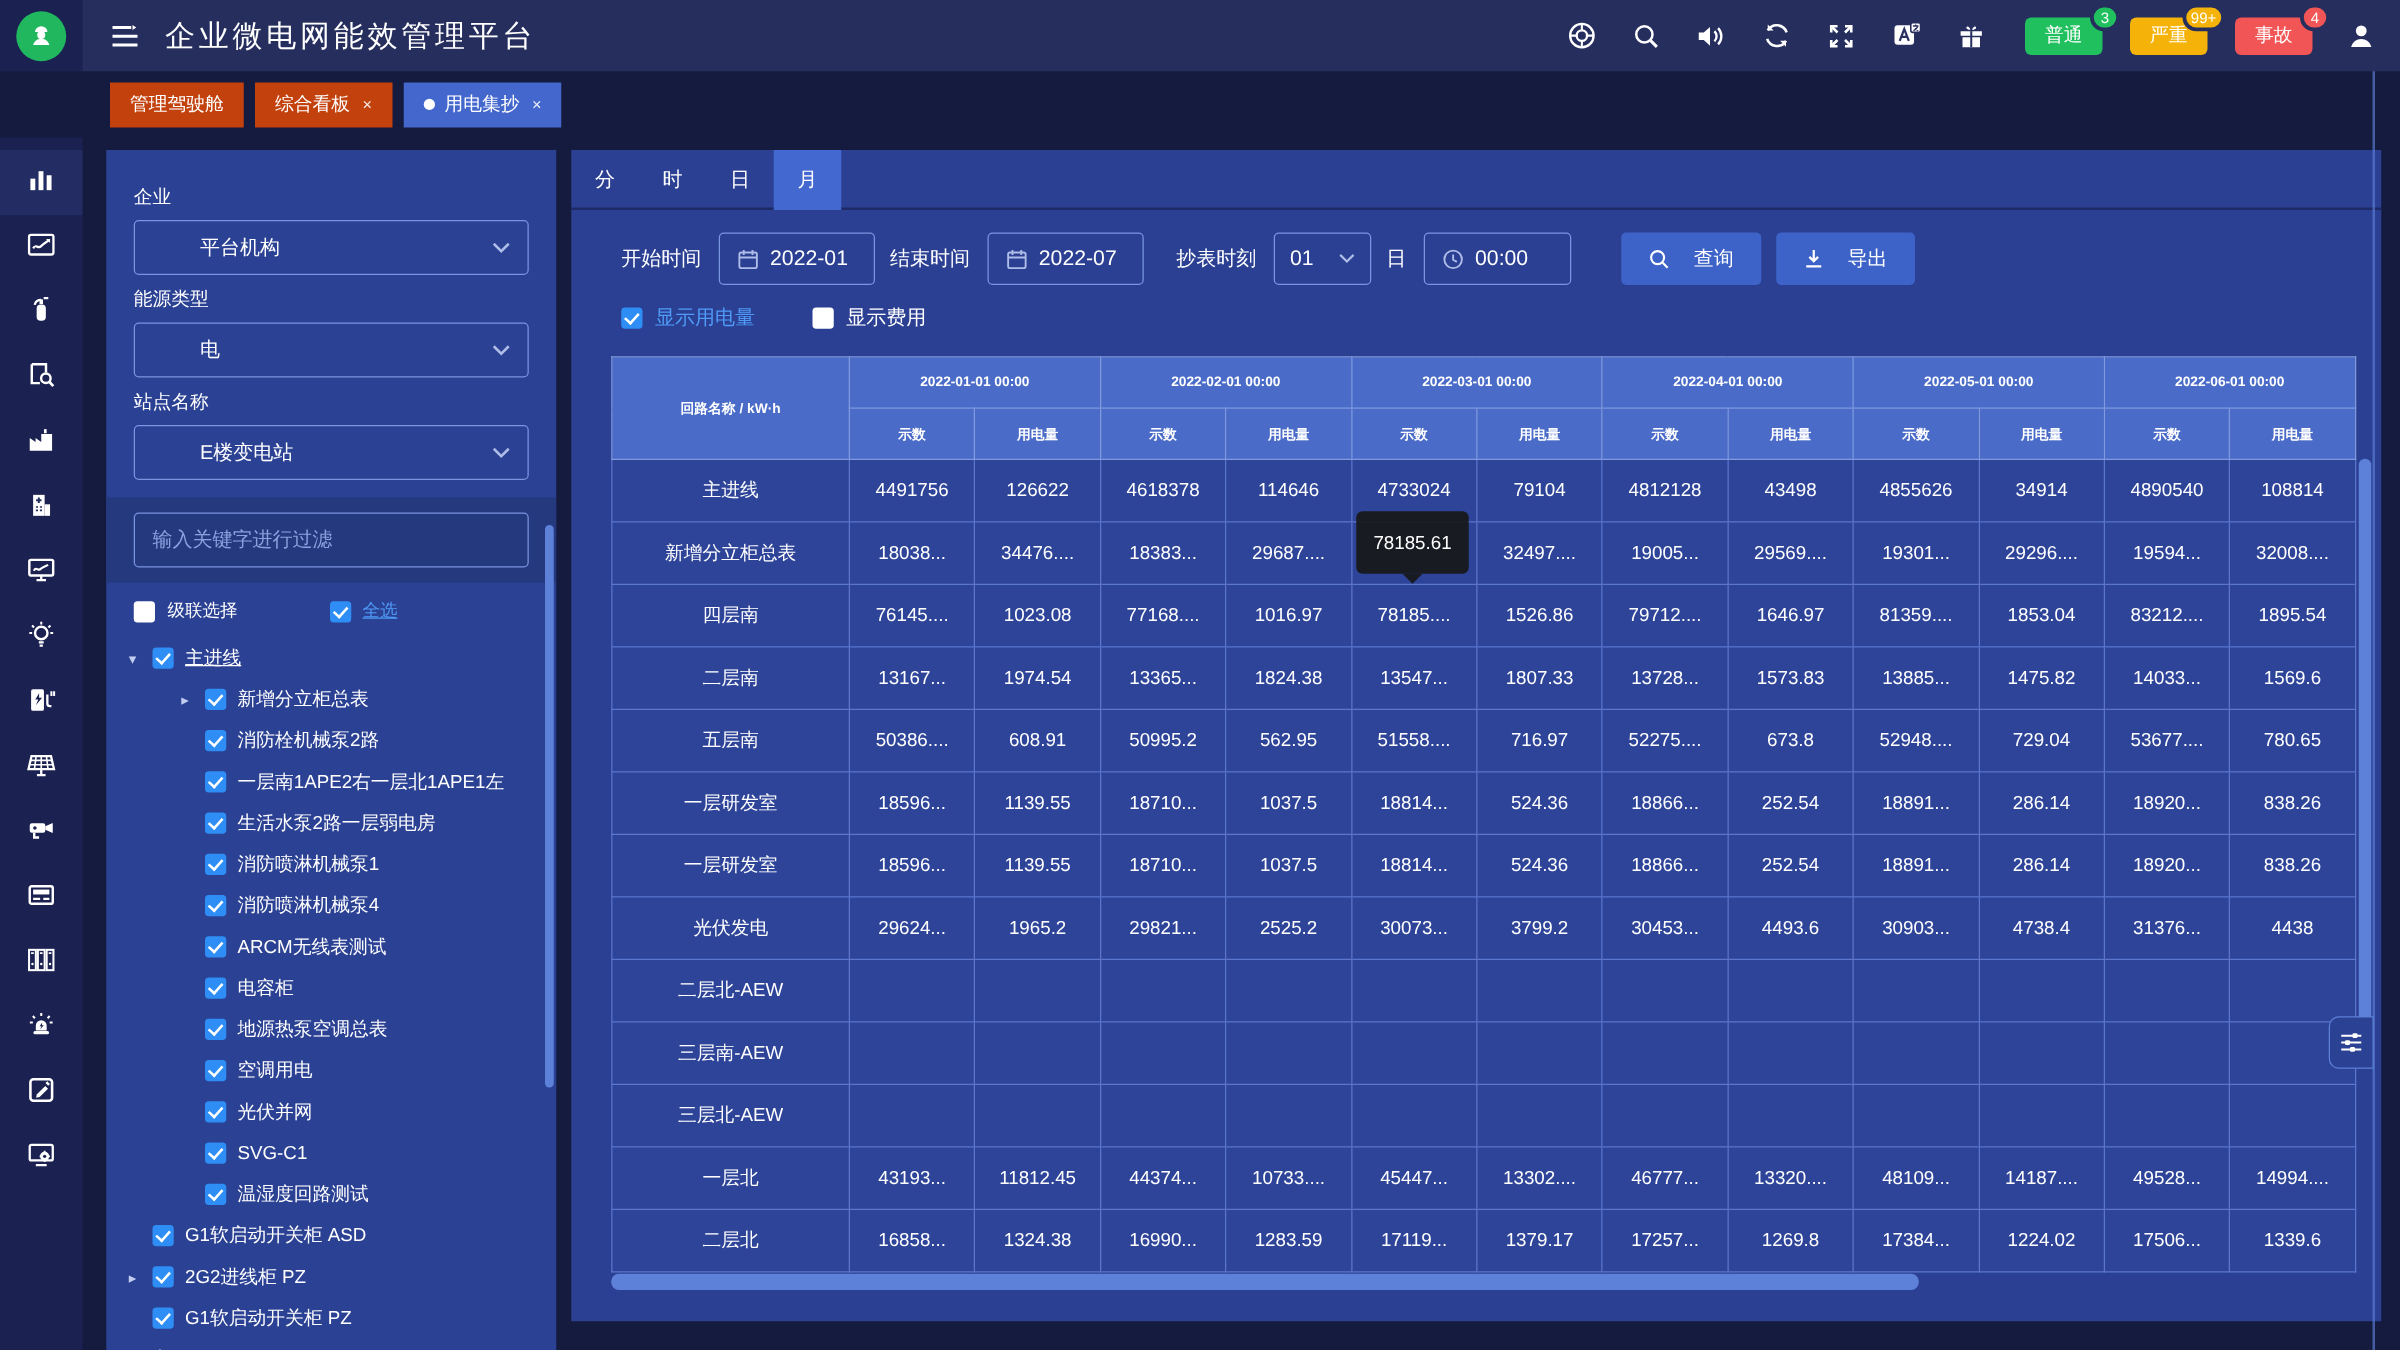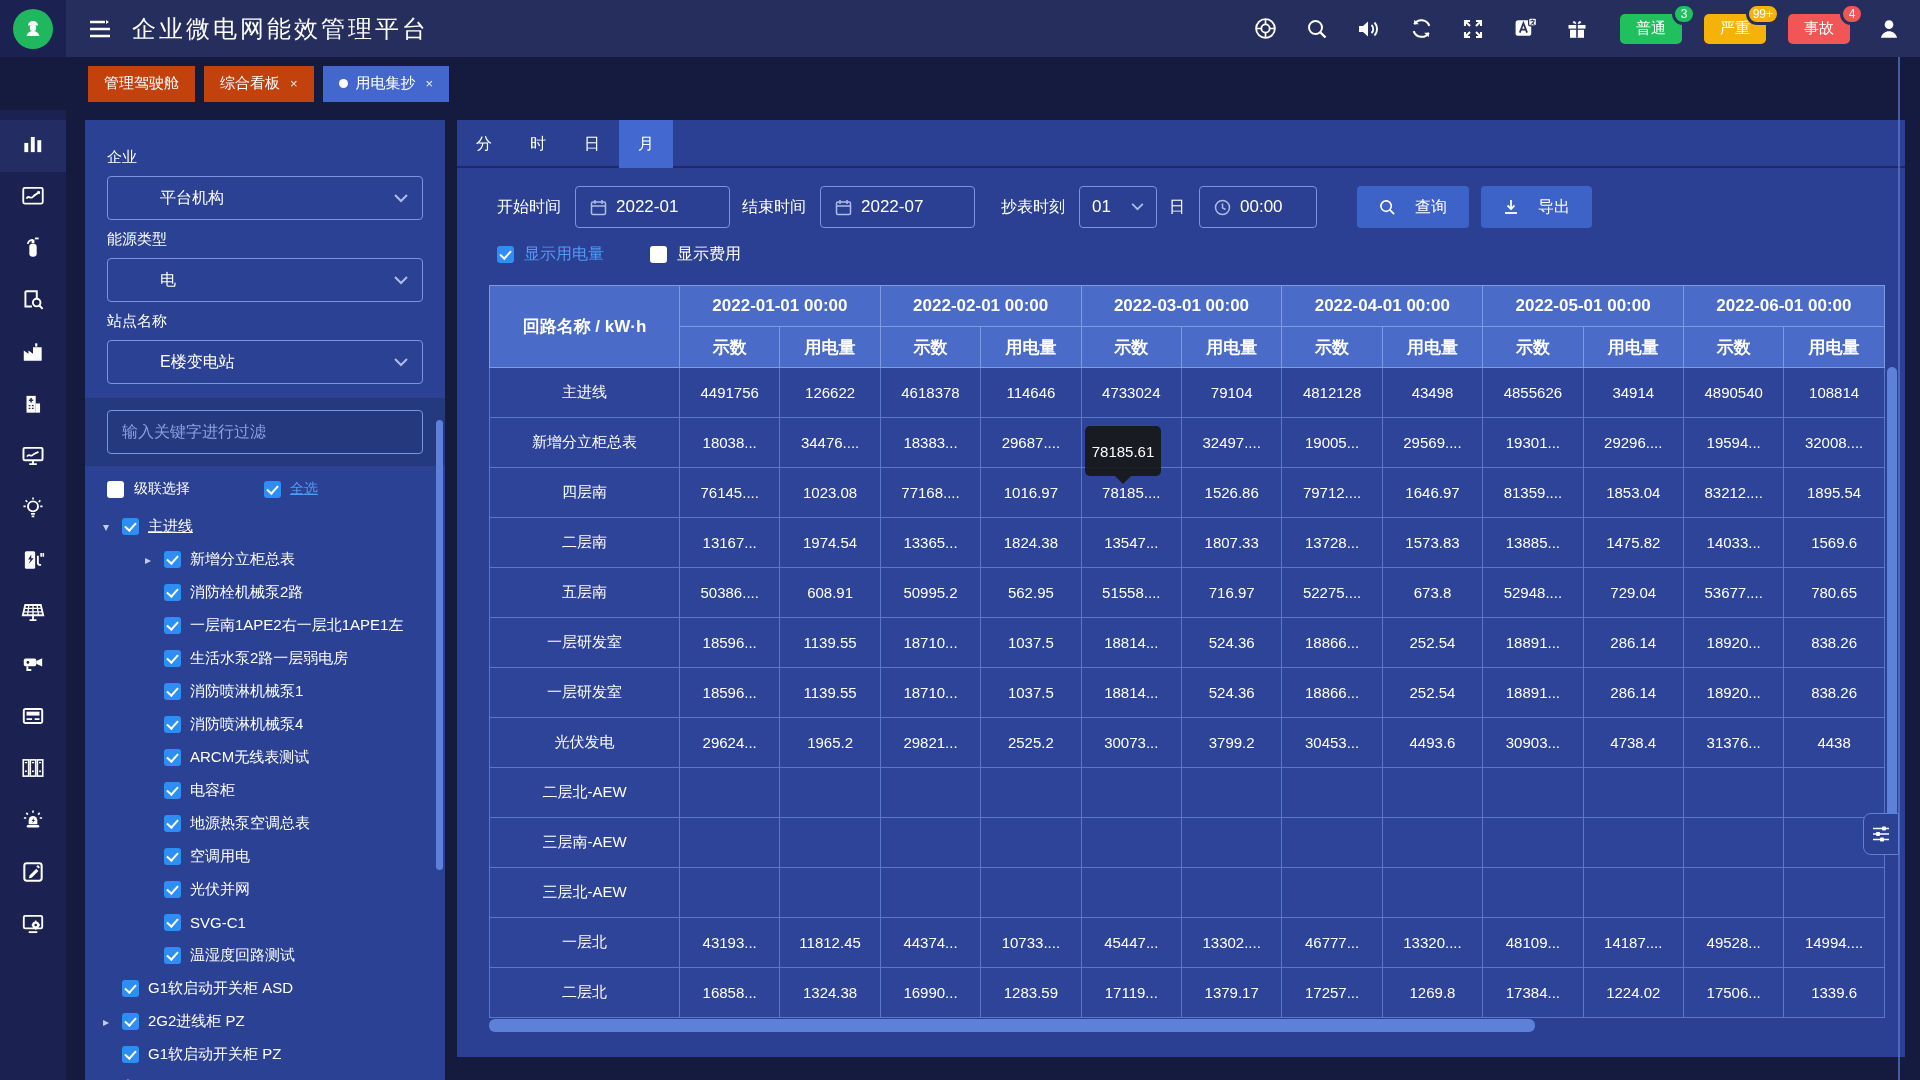--- a/index.html
+++ b/index.html
@@ -53,34 +53,34 @@
   .v-scroll-panel{position:absolute;right:2px;top:300px;width:7px;height:450px;border-radius:4px;background:#5d80d8;}
 
   
   .main{flex:1;background:#2b4093;height:937px;position:relative;}
   .period-strip{height:48px;display:flex;border-bottom:2px solid #1e2a66;}
   .ptab{width:54px;height:48px;display:flex;align-items:center;justify-content:center;font-size:16px;cursor:pointer;}
   .ptab.active{background:#4368cf;}
   .query-bar{display:flex;align-items:center;padding:18px 0 10px 40px;gap:12px;font-size:16px;}
   .q-label{white-space:nowrap;margin-right:2px;}
   .q-input{height:42px;border:1px solid #7b94e0;border-radius:4px;display:flex;align-items:center;gap:9px;padding:0 14px;font-size:17px;cursor:text;}
-  .q-input.date{width:155px;}
+  .q-input.date{width:125px;}
   .q-input.time{width:118px;}
   .q-select{height:42px;width:78px;border:1px solid #7b94e0;border-radius:4px;display:flex;align-items:center;justify-content:space-between;padding:0 12px;font-size:17px;cursor:pointer;}
   .btn{height:42px;border:none;border-radius:4px;background:#3d63c8;color:#fff;font-size:16px;display:flex;align-items:center;gap:19px;padding:0 22px;cursor:pointer;font-family:inherit;}
   .btn.search{margin-left:28px;}
   .opt-row{display:flex;align-items:center;gap:10px;padding:6px 0 12px 40px;font-size:16px;}
   .opt-cost{margin-left:36px;display:flex;align-items:center;gap:10px;}
 
   
   .table-wrap{position:relative;margin:8px 0 0 32px;width:1410px;}
   table{border-collapse:collapse;table-layout:fixed;width:1395px;}
-  thead th{background:#4a6cc8;border:1px solid #8099df;font-size:17px;font-weight:bold;height:41px;}
+  thead th{background:#4a6cc8;border:1px solid #8099df;font-size:11px;font-weight:bold;height:41px;}
   tbody th,tbody td{background:#2e4499;border:1px solid #5b76cd;font-size:15px;font-weight:normal;height:50px;text-align:center;}
-  .cell-tooltip{position:absolute;left:596px;top:141px;width:76px;height:50px;background:rgba(24,24,24,.92);border-radius:5px;display:flex;align-items:center;justify-content:center;font-size:15px;z-index:4;}
+  .cell-tooltip{position:absolute;left:596px;top:124px;width:90px;height:50px;background:rgba(24,24,24,.92);border-radius:5px;display:flex;align-items:center;justify-content:center;font-size:15px;z-index:4;}
   .cell-tooltip::after{content:"";position:absolute;left:50%;bottom:-8px;margin-left:-8px;border:8px solid transparent;border-top-color:rgba(24,24,24,.92);border-bottom:none;}
   .h-scroll{position:absolute;left:0;top:734px;width:1395px;height:13px;background:#2b4093;}
   .h-thumb{width:1046px;height:13px;border-radius:6px;background:#5d80d8;cursor:grab;}
   .v-scroll{position:absolute;left:1398px;top:82px;width:12px;height:652px;}
   .v-thumb{width:10px;height:478px;border-radius:5px;background:#5d80d8;cursor:grab;}
   .col-handle{position:absolute;left:1374px;top:528px;width:36px;height:42px;background:#2b4193;border:1px solid #5d80d8;border-radius:8px 0 0 8px;display:flex;align-items:center;justify-content:center;cursor:pointer;z-index:3;}
   .edge-line{position:absolute;left:1409px;top:-300px;width:2px;height:1237px;background:#5d80d8;opacity:.65;}
 </style>
 </head>
 <body>

